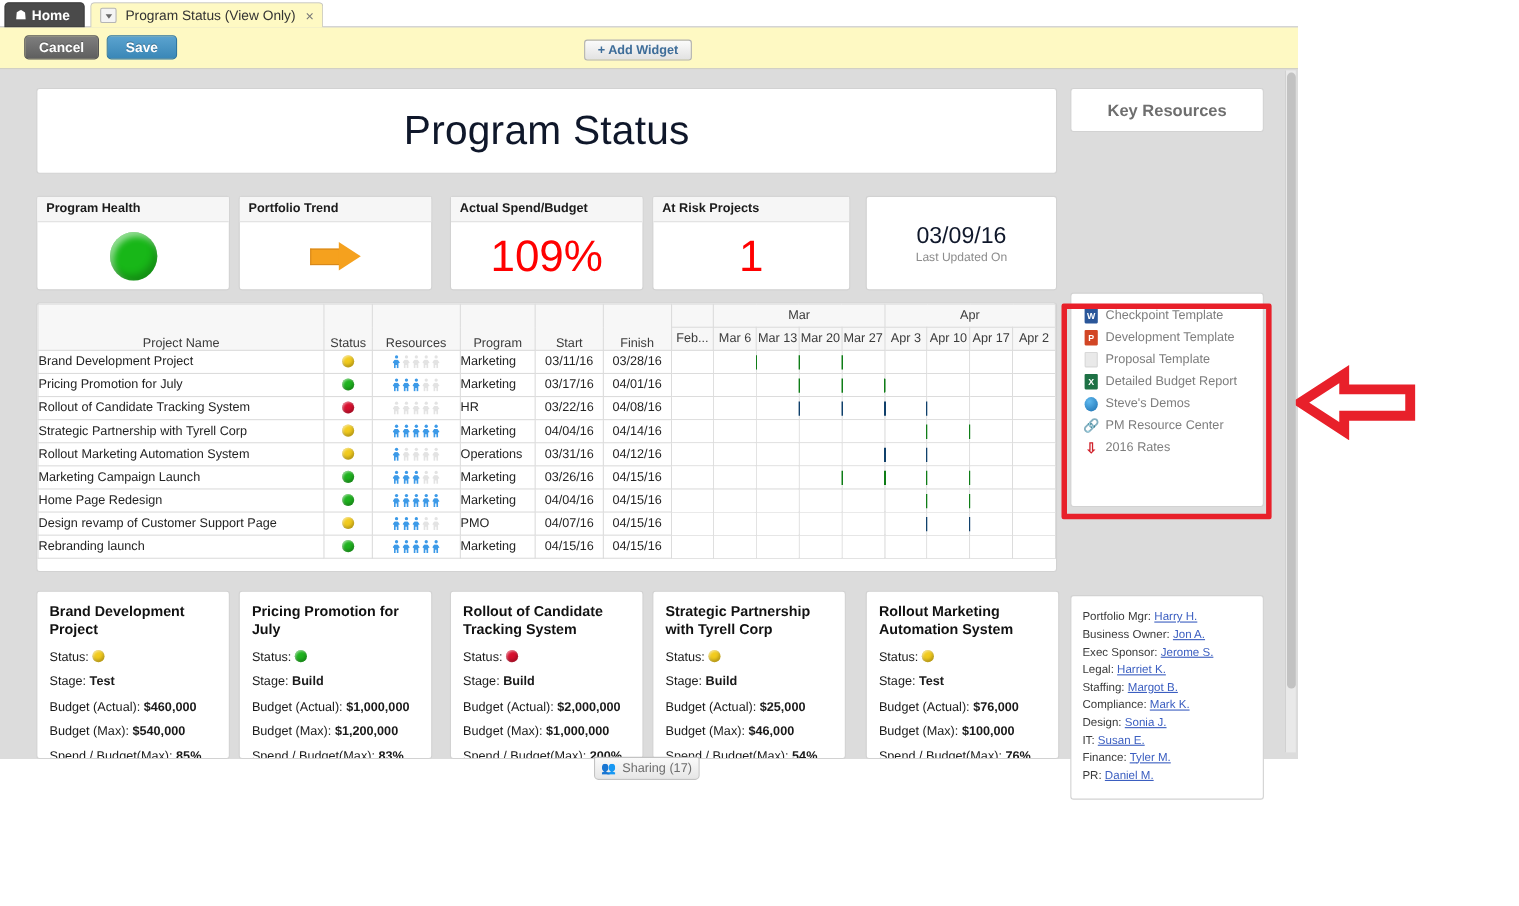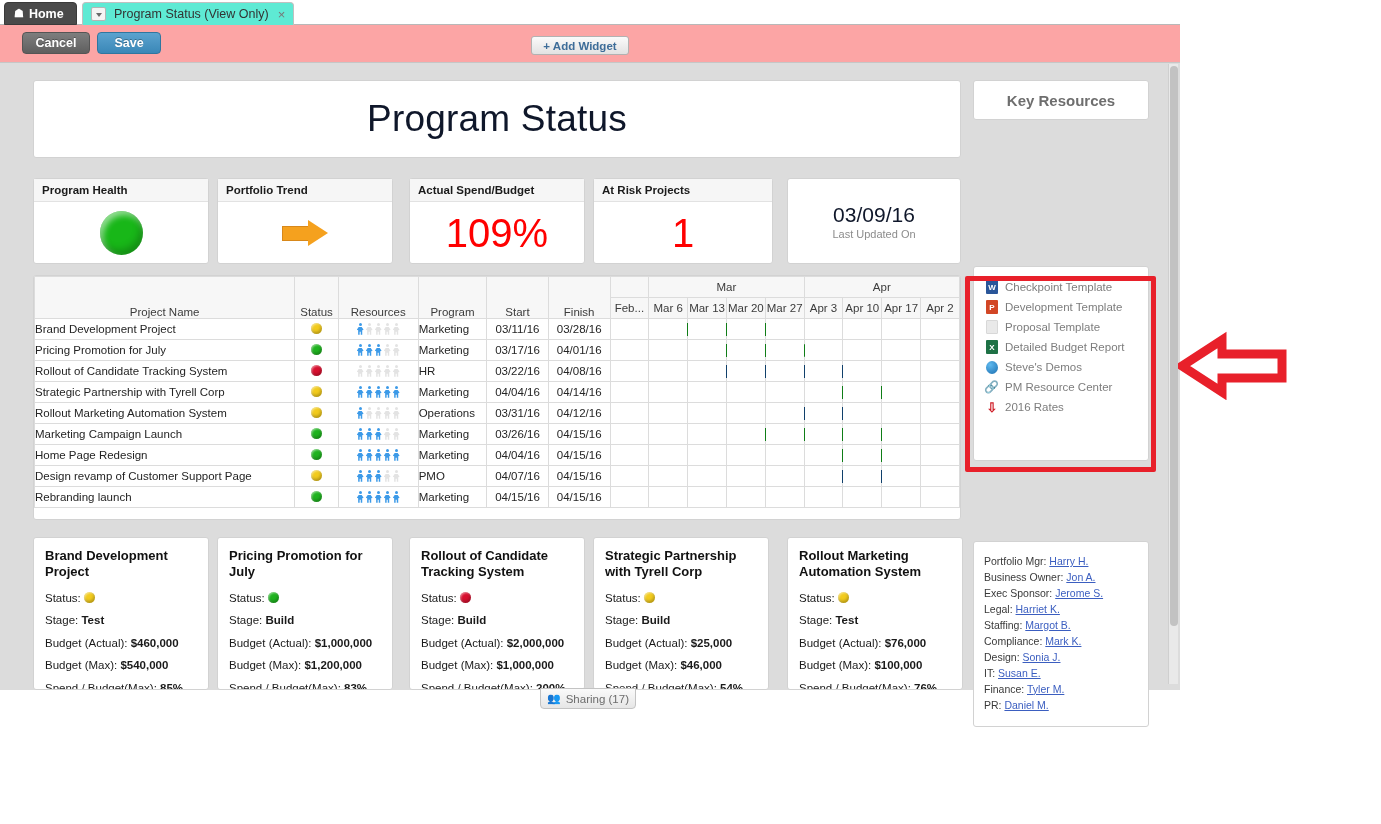--- a/index.html
+++ b/index.html
@@ -32,42 +32,42 @@
   }
   #tab-home {
     left: 4px; padding: 0 12px 0 9px;
     background: #4a4a4a; color: #ffffff;
     font-weight: bold;
     border: 1px solid #3a3a3a;
   }
   #tab-home .home-glyph { font-size: 11px; margin-right: 5px; color: #fff; }
   #tab-status {
     left: 82px; padding: 0 8px;
-    background: #5eead4; color: #333;
+    background: #fef9c3; color: #333;
     border: 1px solid #c0c0c0; border-bottom: none;
   }
   .tab-dd {
     display: inline-block; width: 15px; height: 14px;
     border: 1px solid #b5b5b5; background: #f4f4f4;
     border-radius: 2px; margin-right: 8px;
     position: relative;
   }
   .tab-dd::after {
     content: ""; position: absolute; left: 3.5px; top: 5px;
     border-left: 3.5px solid transparent;
     border-right: 3.5px solid transparent;
     border-top: 4px solid #6a6a6a;
   }
   .tab-close { margin-left: 9px; color: #777; font-size: 13px; }
 
   
   #toolbar {
     position: absolute; left: 0; top: 25px;
     width: 1180px; height: 38px;
-    background: #fca5a5;
+    background: #fef9c3;
     border-bottom: 1px solid #c6c6c6;
   }
   .tb-btn {
     position: absolute; top: 7px; height: 22px;
     border-radius: 4px; font-size: 12.5px; font-weight: bold;
     color: #ffffff; display: flex; align-items: center;
     justify-content: center; cursor: pointer;
     text-shadow: 0 -1px 0 rgba(0,0,0,.3);
   }
   #btn-cancel {

